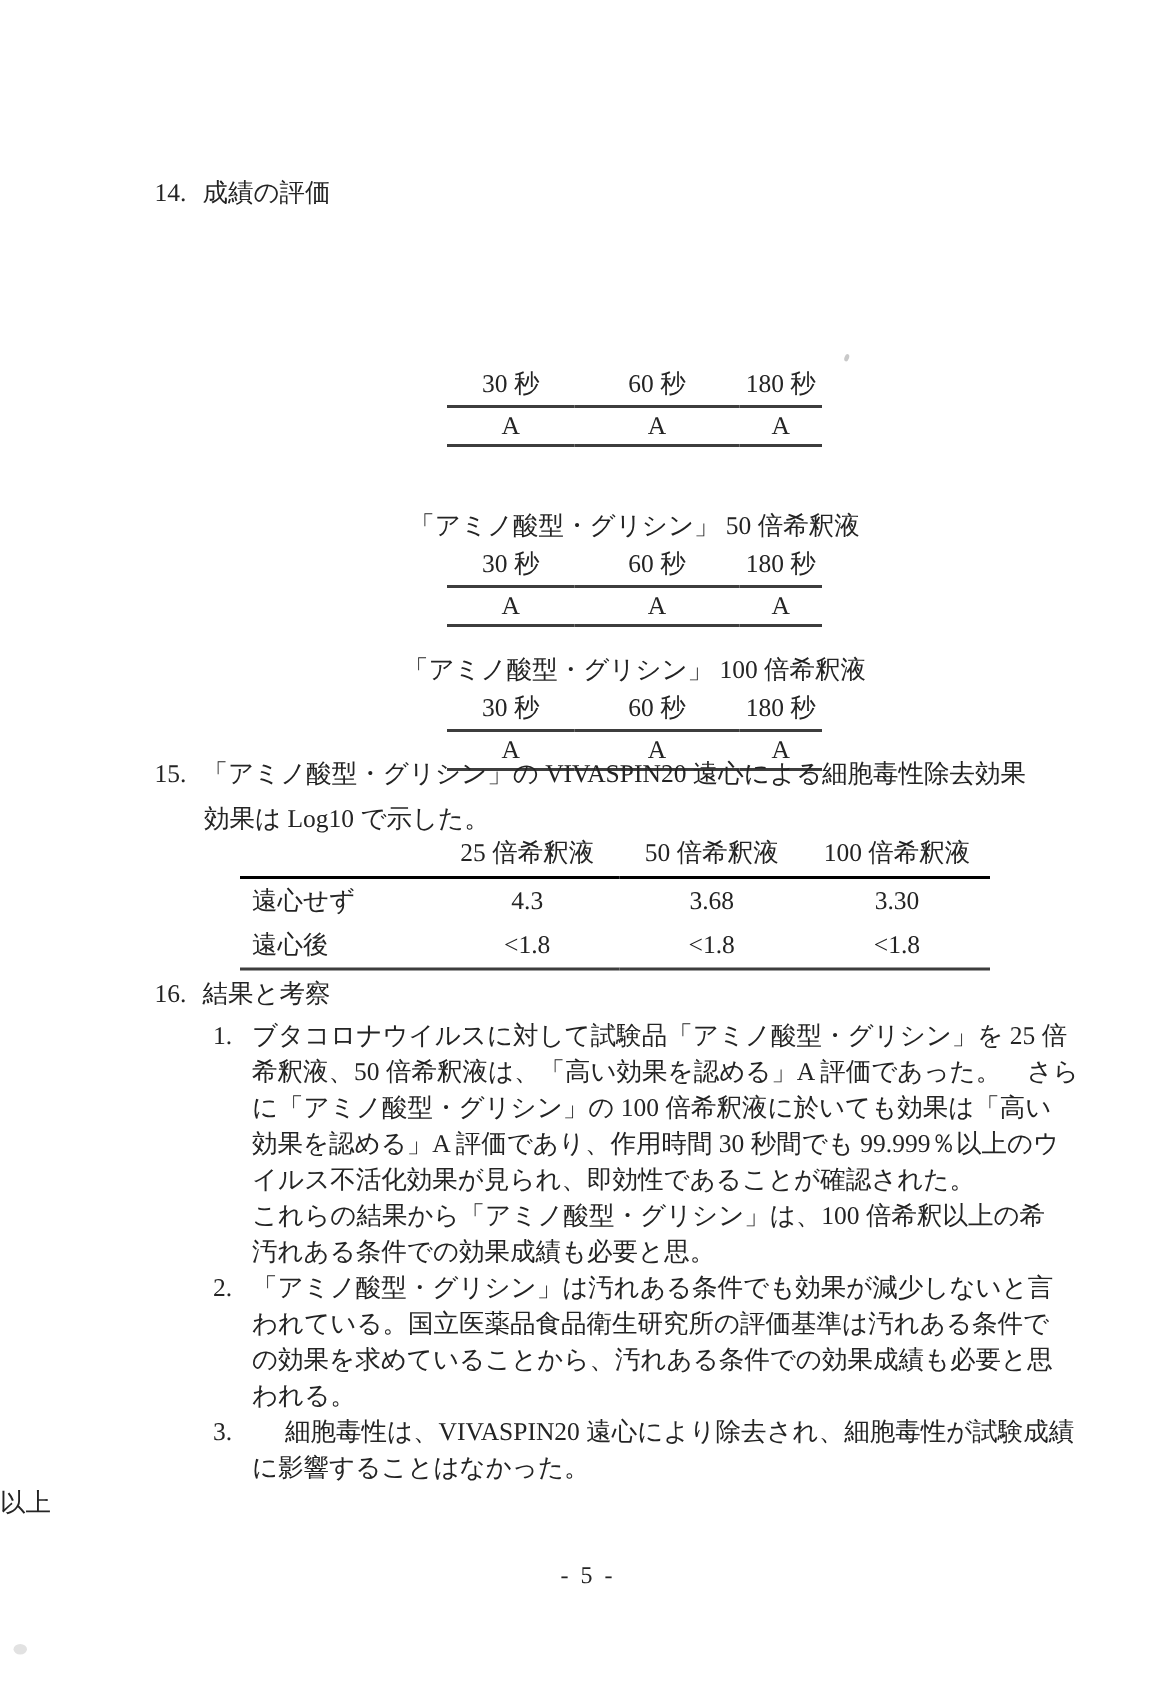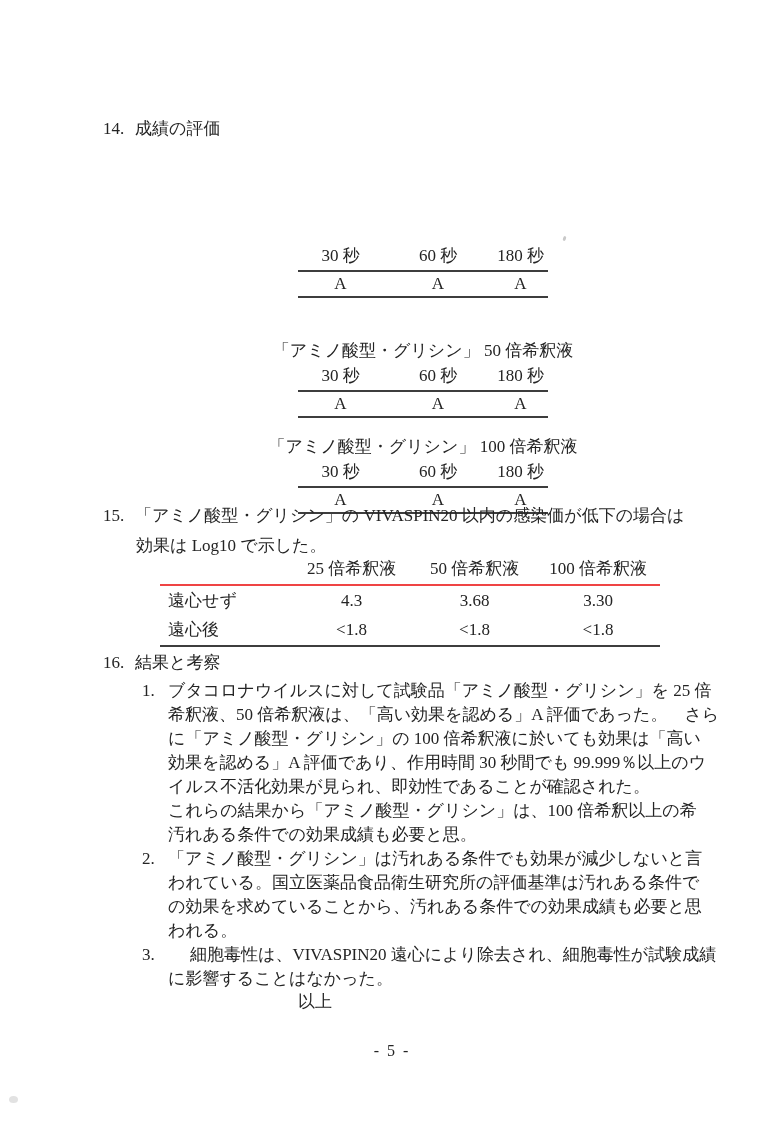--- a/index.html
+++ b/index.html
@@ -28,35 +28,35 @@
   .tcaption{display:flex;justify-content:center;line-height:21px;margin-bottom:2px;}
   .tcaption span{white-space:nowrap;}
   .etable{width:250px;border-collapse:collapse;table-layout:fixed;}
   .etable th{font-weight:normal;border-bottom:2px solid #3d3d3d;padding:1px 0 3px;}
   .etable td{border-bottom:2px solid #3d3d3d;padding:2px 0 2px;text-align:center;}
   
   #sec15{top:503px;}
   #sec15 .subtitle{margin-left:33px;margin-top:4px;line-height:28px;white-space:nowrap;}
   .ctable-wrap{position:absolute;top:556px;left:160px;}
   .ctable{width:500px;border-collapse:collapse;table-layout:fixed;}
-  .ctable th{font-weight:normal;border-bottom:2px solid #ef4444;padding:1px 0 4px;text-align:center;white-space:nowrap;}
+  .ctable th{font-weight:normal;border-bottom:2px solid #000000;padding:1px 0 4px;text-align:center;white-space:nowrap;}
   .ctable th.lbl{text-align:left;}
   .ctable td{padding:3px 0 3px;text-align:center;white-space:nowrap;}
   .ctable td.lbl{text-align:left;padding-left:8px;}
   .ctable tr.last td{border-bottom:2px solid #3d3d3d;padding-bottom:4px;}
   
   #sec16{top:650px;}
   #sec16 .items{margin-left:39px;margin-top:4px;}
   .item{display:flex;}
   .item-num{width:26px;flex-shrink:0;line-height:24px;}
   .item-body{flex:1;}
   .item-body .line{line-height:24px;}
   .item-body .indent{text-indent:22px;}
   
-  .closing{position:absolute;top:990px;left:0;width:630px;text-align:center;white-space:nowrap;}
+  .closing{position:absolute;top:990px;left:0;width:630px;text-align:left;white-space:nowrap;}
   .footer{position:absolute;top:1042px;left:0;width:784px;text-align:center;font-size:16px;letter-spacing:2px;}
   
   .speck-a{position:absolute;top:236px;left:563px;width:3px;height:5px;background:#c9c9c9;border-radius:50%;transform:rotate(20deg);}
   .speck-b{position:absolute;top:1096px;left:9px;width:9px;height:7px;background:#e2e2e2;border-radius:50%;}
 </style>
 </head>
 <body>
 
 <div class="page">
 
@@ -141,21 +141,21 @@
           <td>A</td>
           <td>A</td>
         </tr>
       </tbody>
     </table>
   </div>
 
   <section class="sec" id="sec15">
     <div class="sec-head">
       <span class="sec-num">15.</span>
-      <span class="sec-title line">「アミノ酸型・グリシン」の VIVASPIN20 以内の感染価が低下の場合は</span>
+      <span class="sec-title line">「アミノ酸型・グリシン」の VIVASPIN20 遠心による細胞毒性除去効果</span>
     </div>
     <div class="subtitle">効果は Log10 で示した。</div>
   </section>
 
   <div class="ctable-wrap">
     <table class="ctable">
       <colgroup>
           <col style="width:130px">
           <col style="width:123px">
           <col style="width:123px">

